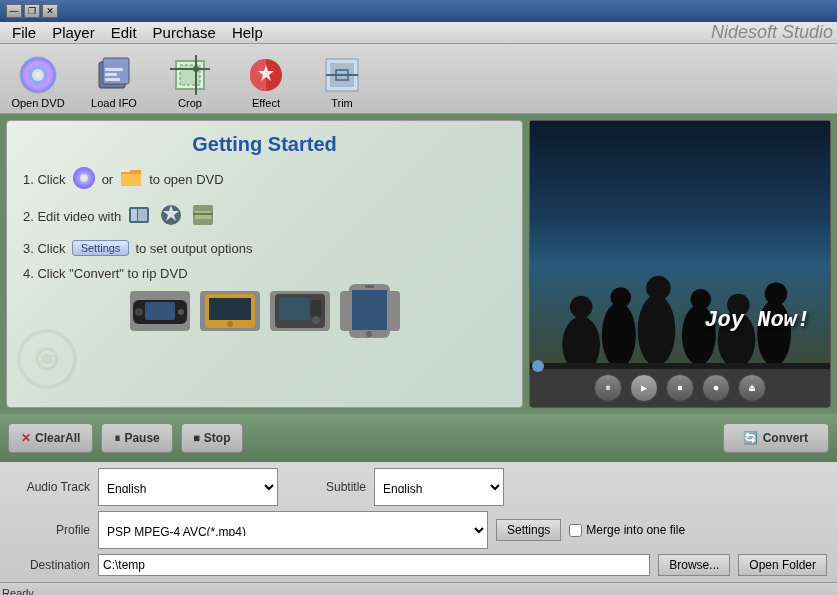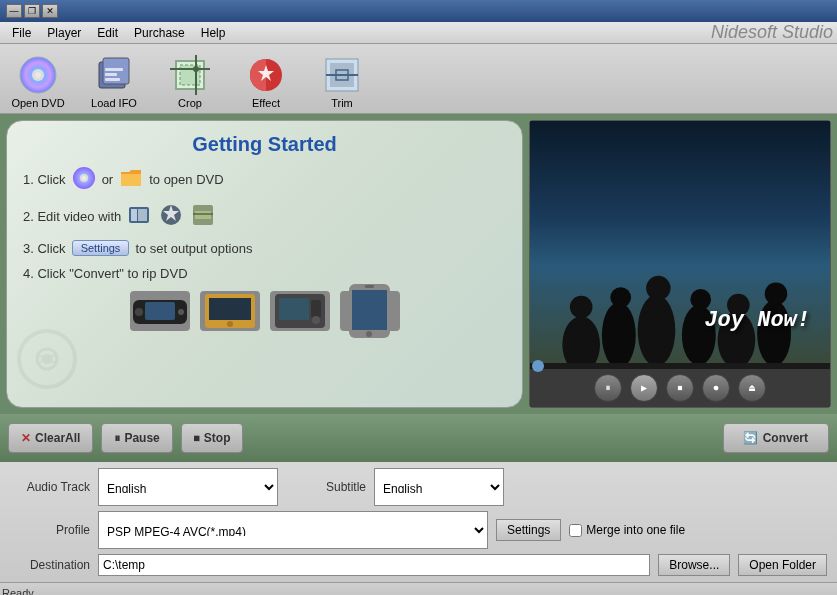--- a/index.html
+++ b/index.html
@@ -45,21 +45,21 @@
       background: linear-gradient(to bottom, #e8e8e8, #d0d0d0);
       display: flex;
       align-items: center;
       padding: 2px 4px;
       height: 22px;
       border-bottom: 1px solid #999;
     }
     .menu-item {
       padding: 2px 8px;
       cursor: pointer;
-      font-size: 12px;
+      font-size: 15px;
       color: #000;
     }
     .brand-logo {
       margin-left: auto;
       color: #888;
       font-size: 18px;
       font-style: italic;
       font-weight: normal;
     }
 
@@ -102,21 +102,21 @@
       background: #6a8a6a;
       padding: 6px;
       gap: 6px;
     }
 
     
     .getting-started {
       flex: 1;
       background: linear-gradient(135deg, #e8f0e8, #d0ddd0, #c8d8d0);
       border: 1px solid #999;
-      border-radius: 16px;
+      border-radius: 4px;
       padding: 12px 16px;
       position: relative;
       overflow: hidden;
     }
     .gs-title {
       color: #2255aa;
       font-size: 20px;
       font-weight: bold;
       margin-bottom: 10px;
       text-align: center;

